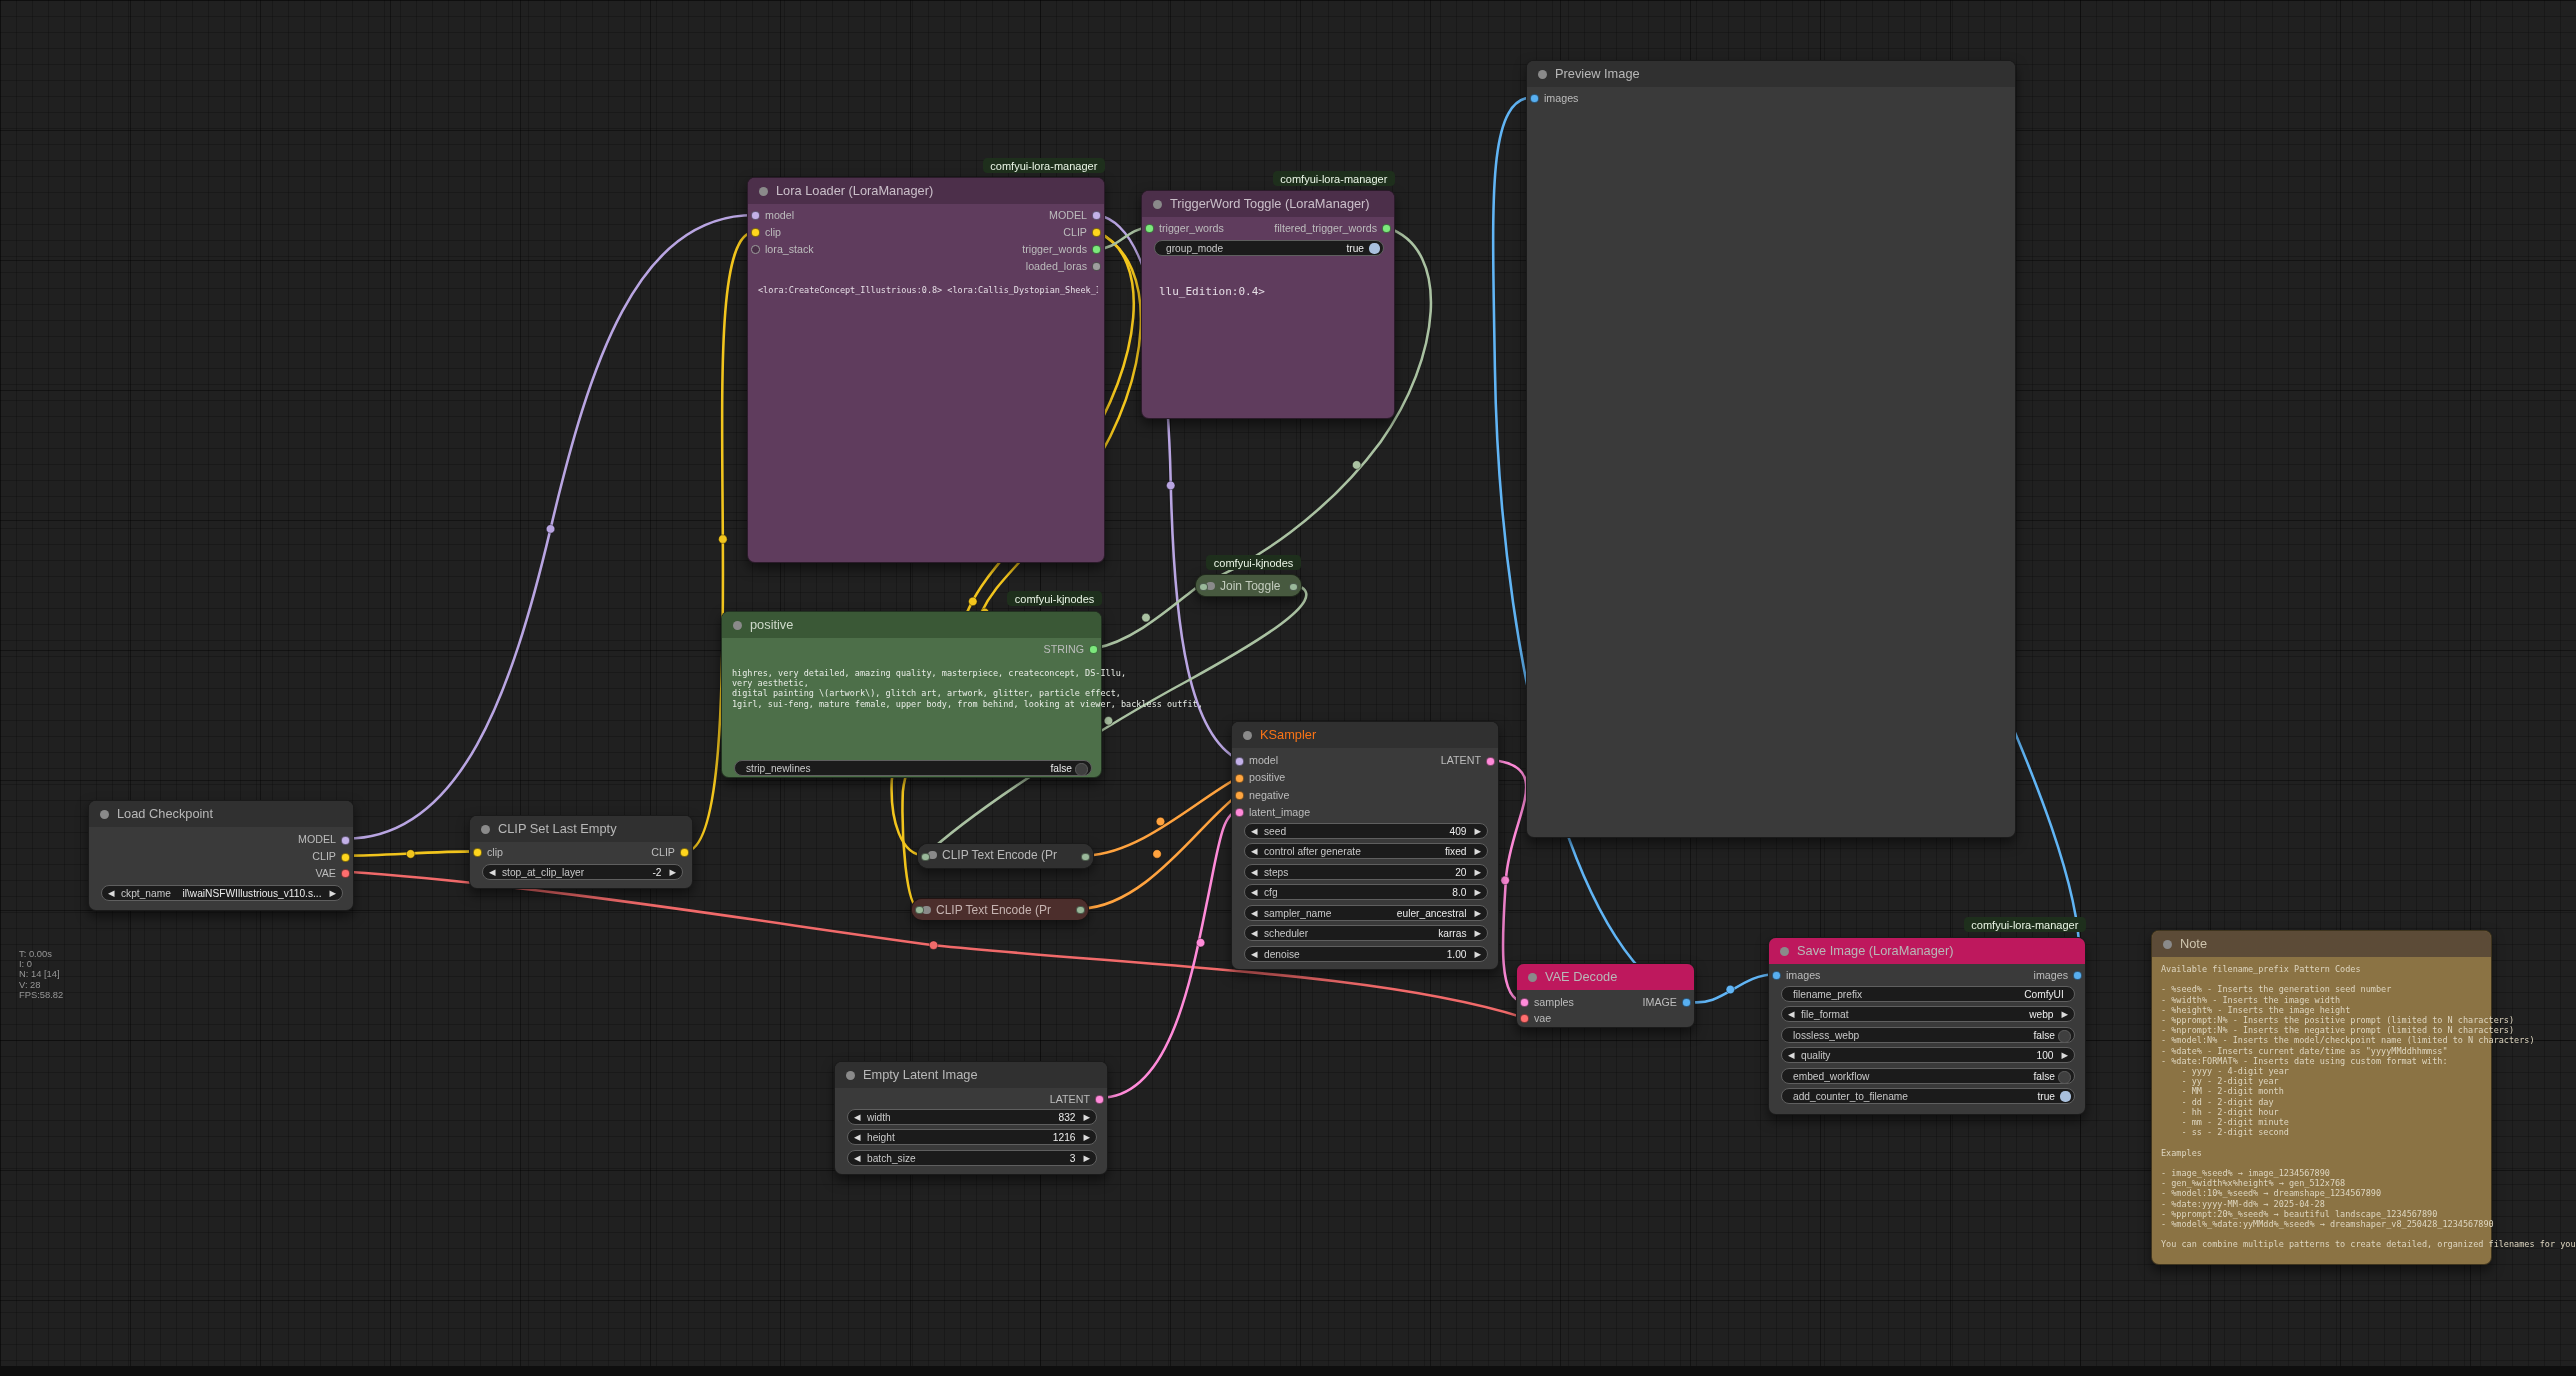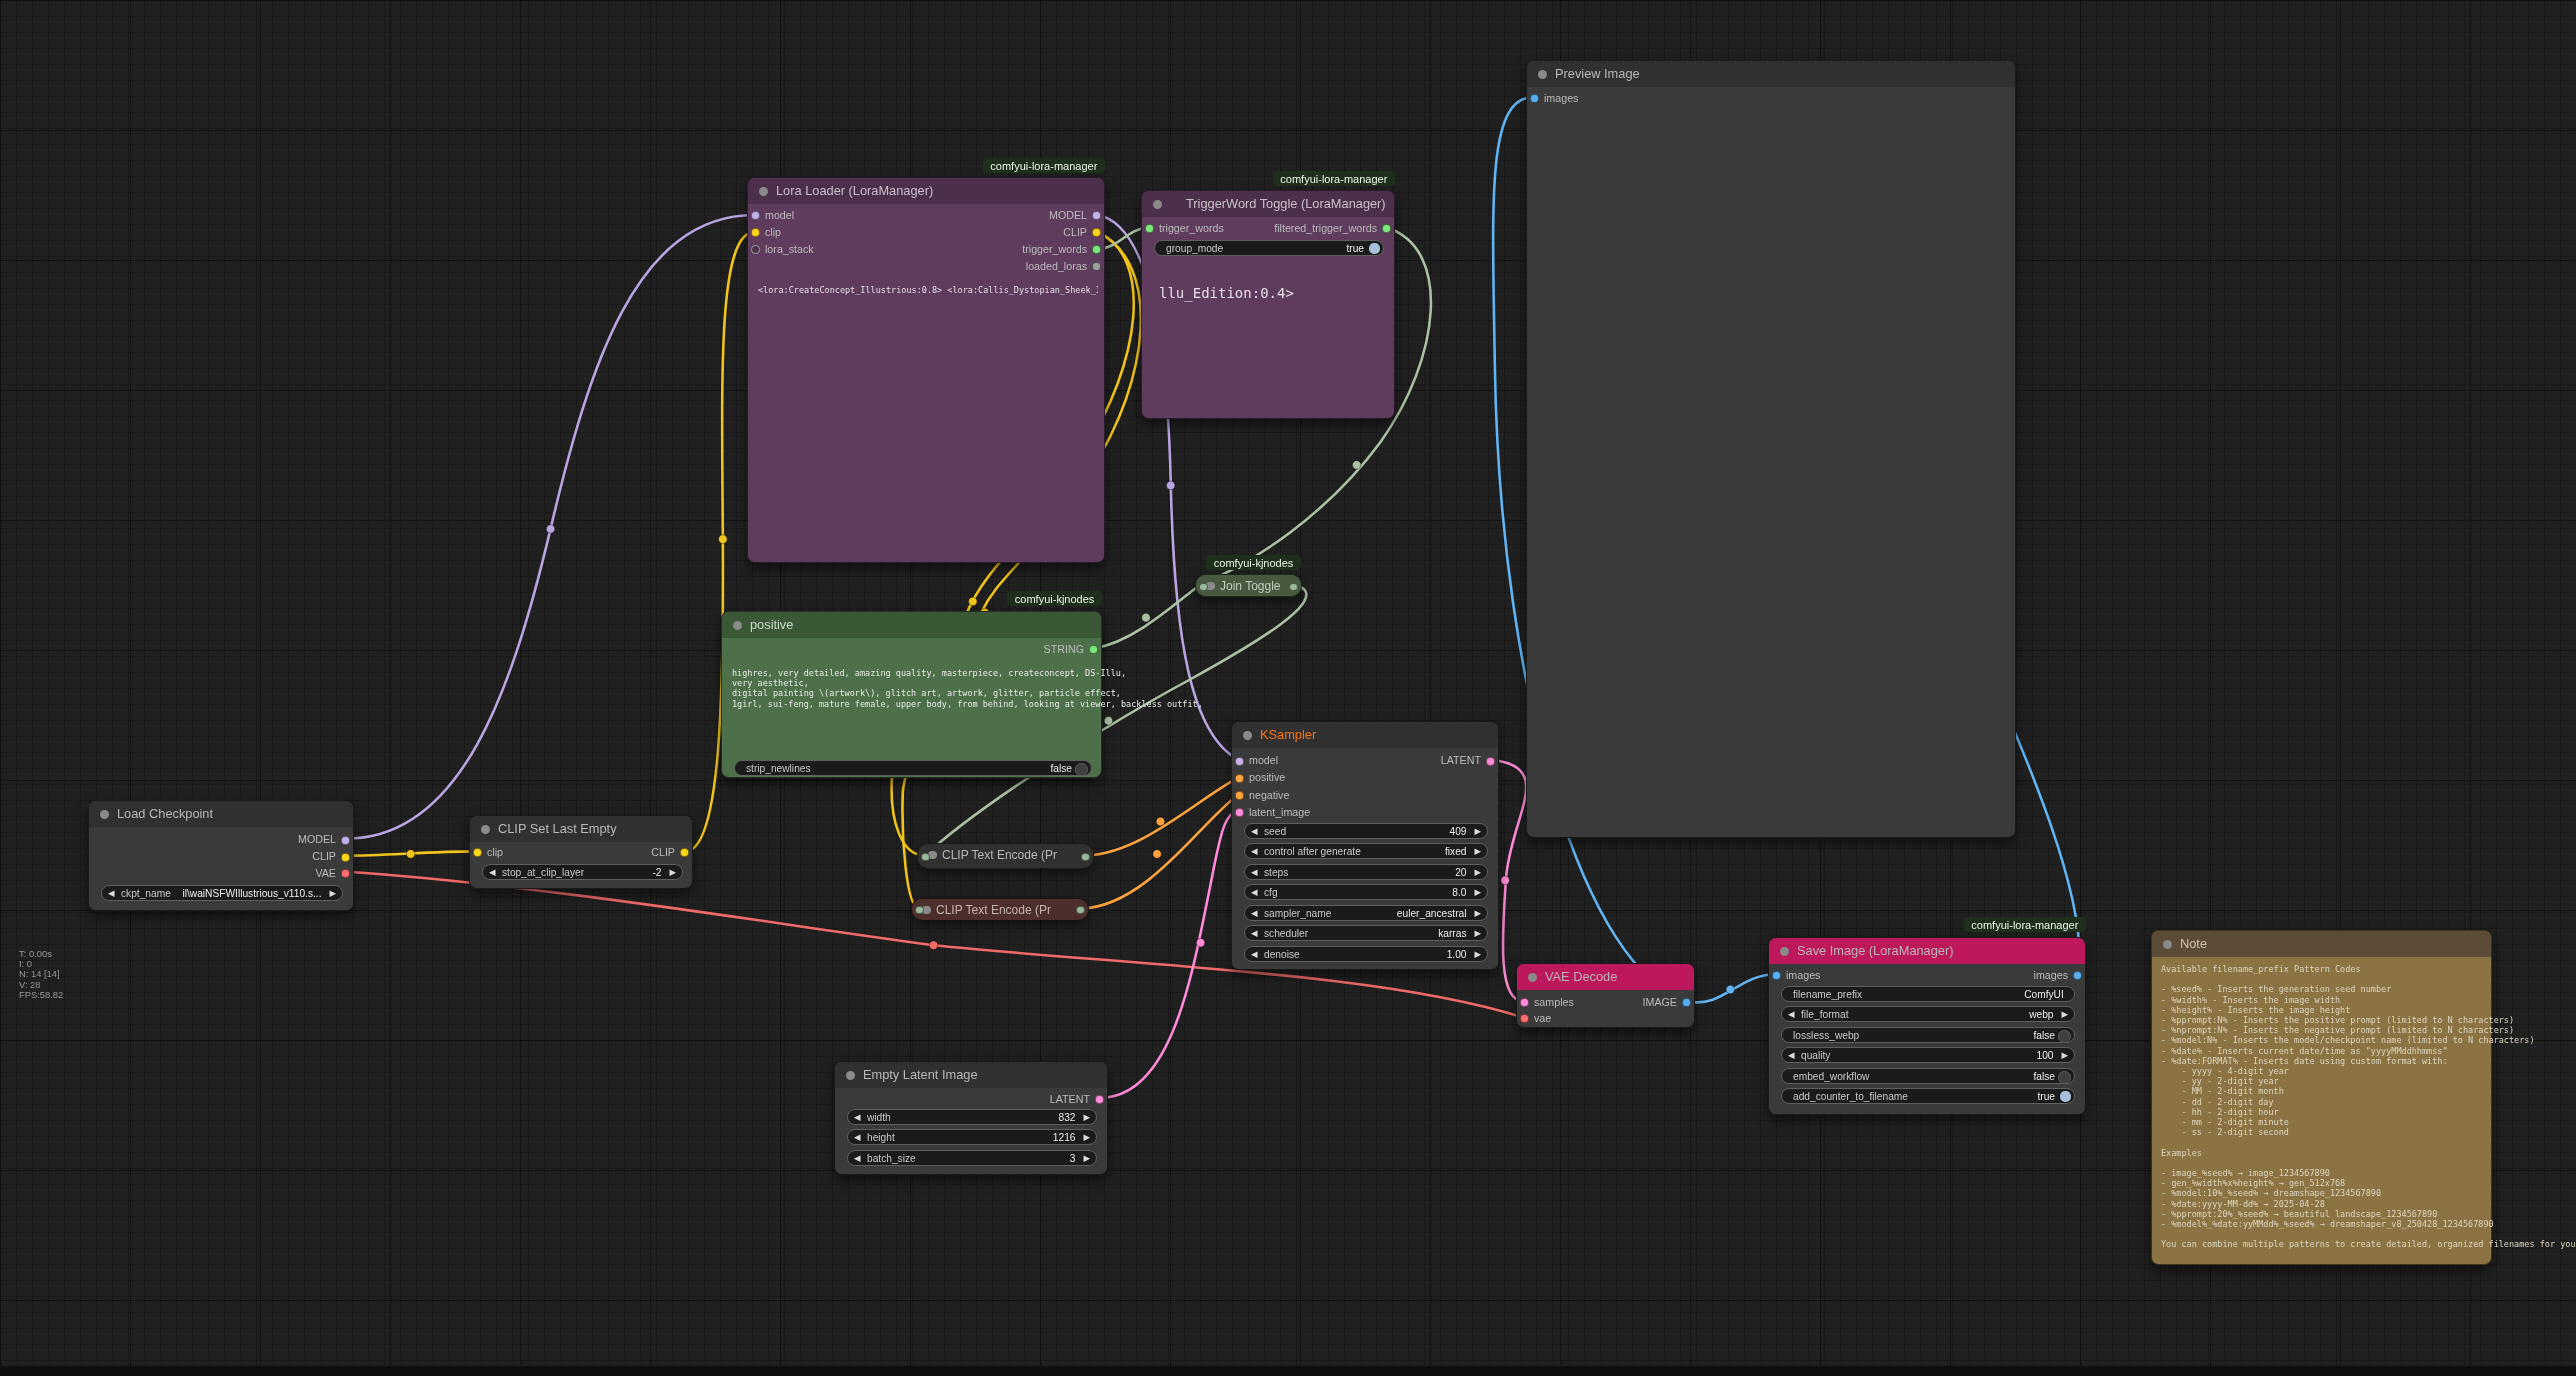--- a/index.html
+++ b/index.html
@@ -30,21 +30,21 @@
     font-size:10.2px;color:#c9c9c9;box-sizing:border-box;}
   .widget .wlabel{position:absolute;left:19px;top:1.7px;white-space:nowrap;}
   .widget.noarrow .wlabel{left:11px;}
   .widget .wvalue{position:absolute;right:20.5px;top:1.7px;color:#ececec;white-space:nowrap;}
   .widget.noarrow .wvalue{right:10.2px;}
   .widget .arrowL,.widget .arrowR{position:absolute;top:2.1px;font-size:8.5px;color:#dcdcdc;}
   .widget .arrowL{left:6px;} .widget .arrowR{right:6px;}
   .widget .togdot{position:absolute;right:3.4px;top:2.4px;width:10.2px;height:10.2px;border-radius:50%;}
   .monotext{position:absolute;font-family:"DejaVu Sans Mono", monospace;font-size:8.5px;line-height:10.2px;
     white-space:pre;z-index:3;}
-  .overlaytext{position:absolute;font-family:"DejaVu Sans Mono", monospace;font-size:14px;z-index:5;}
+  .overlaytext{position:absolute;font-family:"DejaVu Sans Mono", monospace;font-size:11px;z-index:5;}
   #stats{position:absolute;left:19px;top:949px;z-index:2;font-size:9.4px;line-height:10.2px;color:#979797;white-space:pre;}
   #bottomstrip{position:absolute;left:0;top:1366px;width:2576px;height:10.2px;background:#0e0e0e;z-index:6;}
 </style>
 </head>
 <body>
 
 <div id="canvas">
   <svg id="wires" width="2576" height="1376" viewBox="0 0 3019 1613">
       <path d="M406,983 C540,983 600,810 645,620 C690,430 745,252 884,252" fill="none" stroke="#b9a5e2" stroke-width="3" stroke-linecap="round"></path>
       <circle cx="645" cy="620" r="5" fill="#b9a5e2" stroke="rgba(0,0,0,0.45)"></circle>
@@ -134,21 +134,21 @@
         <div class="portdot" style="background: rgb(125, 232, 125); right: 3.4px; left: auto; top: 67px;"></div>
         <div class="portlabel" style="right: 17px; top: 65px;">trigger_words</div>
         <div class="portdot" style="background: rgb(158, 158, 158); right: 3.4px; left: auto; top: 84px;"></div>
         <div class="portlabel" style="right: 17px; top: 82px;">loaded_loras</div>
       </div>
       <div class="monotext" style="left: 758px; top: 285px; color: rgb(230, 222, 230); z-index: 3; width: 340px; overflow: hidden;"><div>&lt;lora:CreateConcept_Illustrious:0.8&gt; &lt;lora:Callis_Dystopian_Sheek_Illu_Edition:0.4&gt;</div></div>
       <div class="badge" style="right: 1181px; top: 171px;">comfyui-lora-manager</div>
       <div class="node" style="left: 1141px; top: 190px; width: 254px; height: 229px; background: rgb(95, 60, 93);">
         <div class="titlebar" style="background: rgb(76, 47, 74);">
           <div class="titledot"></div>
-          <span class="titletext" style="color: rgb(202, 191, 201); margin-left: 16px;">TriggerWord Toggle (LoraManager)</span>
+          <span class="titletext" style="color: rgb(202, 191, 201);">TriggerWord Toggle (LoraManager)</span>
         </div>
         <div class="portdot" style="background: rgb(125, 232, 125); left: 3.4px; top: 33px;"></div>
         <div class="portlabel" style="left: 17px; top: 31px;">trigger_words</div>
         <div class="portdot" style="background: rgb(125, 232, 125); right: 3.4px; left: auto; top: 33px;"></div>
         <div class="portlabel" style="right: 17px; top: 31px;">filtered_trigger_words</div>
         <div class="widget noarrow" style="left: 12px; top: 49px; width: 230px;">
           <span class="wlabel">group_mode</span>
           <span class="togdot" style="background: rgb(169, 192, 221);"></span>
           <span class="wvalue" style="right: 19px;">true</span>
         </div>

